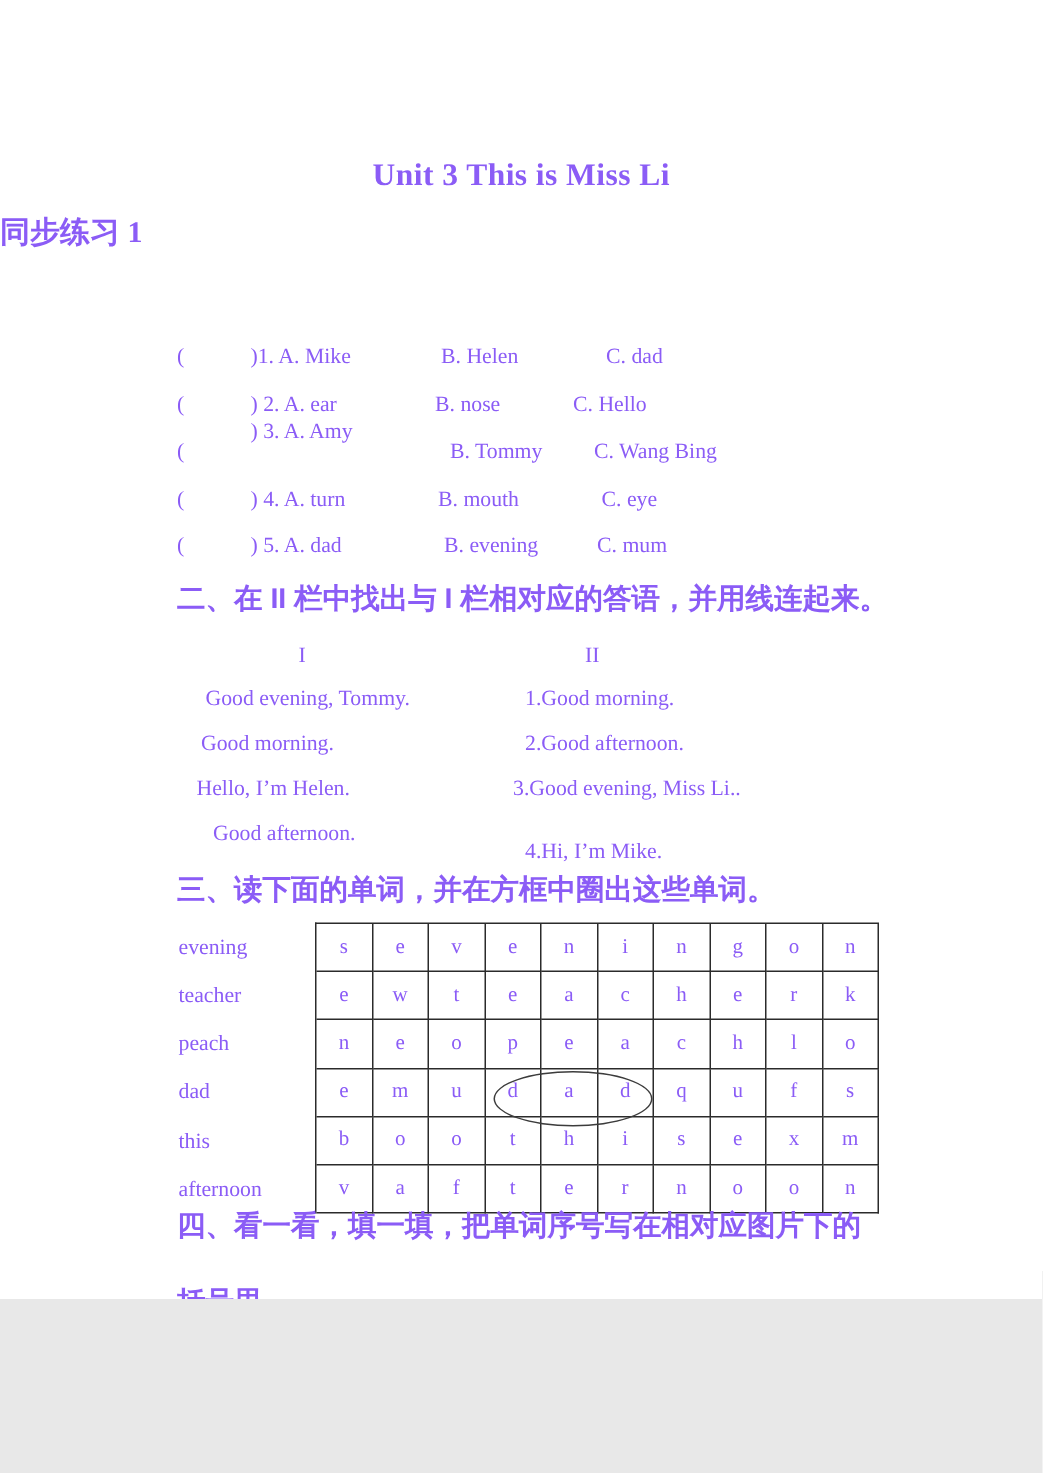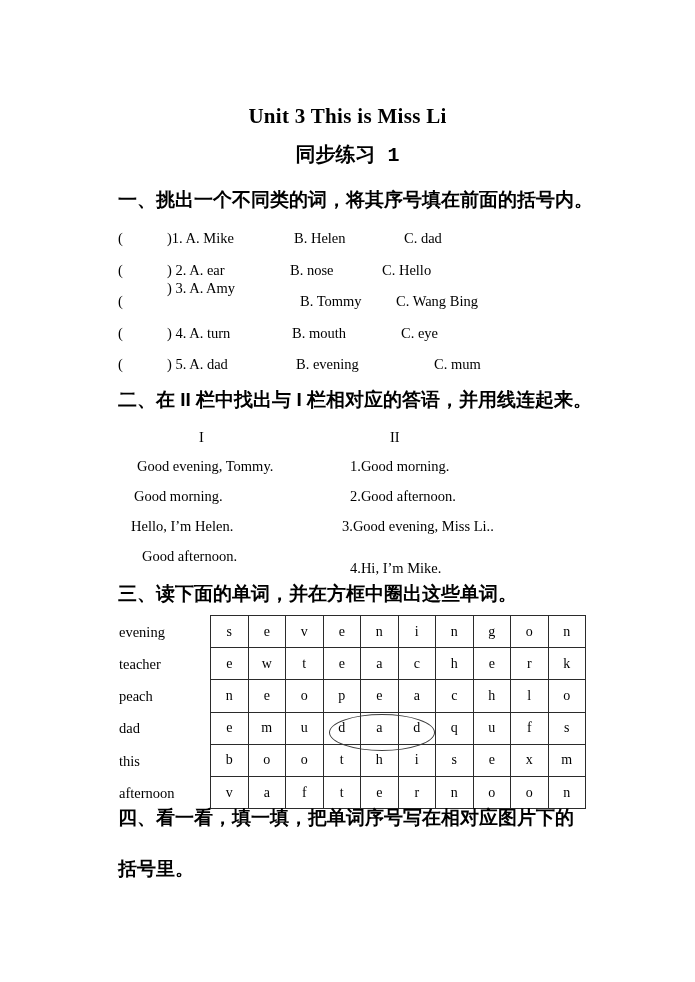--- a/index.html
+++ b/index.html
@@ -1,36 +1,36 @@
 <!DOCTYPE html>
 <html><head>
 <meta charset="utf-8">
 <style>
   html,body{margin:0;padding:0;background:#e8e8e8;}
   .page{
     position:relative;
-    width:695px;height:982px;
+    width:695px;height:866px;
     margin:0 auto;
     background:#ffffff;
-    color:#000000;
+    color:#8b5cf6;
     font-family:"Liberation Serif", serif;
     overflow:hidden;
   }
   .abs{position:absolute;white-space:nowrap;}
   .title{
     top:104px;left:0;width:100%;
     text-align:center;
     font-size:21px;font-weight:bold;
     letter-spacing:0.3px;
   }
   .subtitle{
     top:141px;left:0;width:100%;
-    text-align:center;
+    text-align:left;
     font-size:20px;font-weight:bold;
-    font-family:Liberation Mono, monospace;
+    font-family:Liberation Serif, serif;
   }
   .zh-head{
     left:118px;
     font-size:19px;font-weight:bold;
     font-family:"Liberation Sans", sans-serif;
     line-height:1.2;
   }
   .en{font-size:14.5px;line-height:1.2;}
   .q-open{left:118px;}
   .q-a{left:167px;}
@@ -61,21 +61,20 @@
   }
 </style>
 </head>
 <body>
 
 <div class="page">
 
   <div class="abs title">Unit 3 This is Miss Li</div>
   <div class="abs subtitle">同步练习 1</div>
 
-  <div class="abs zh-head" style="top:189px;">一、挑出一个不同类的词，将其序号填在前面的括号内。</div>
 
   <div>
     <span class="abs en q-open" style="top:230px;">(</span>
     <span class="abs en q-a" style="top:230px;">)1. A. Mike</span>
     <span class="abs en q-b" style="top:230px;left:294px;">B. Helen</span>
     <span class="abs en q-c" style="top:230px;left:404px;">C. dad</span>
   </div>
   <div>
     <span class="abs en q-open" style="top:262px;">(</span>
     <span class="abs en q-a" style="top:262px;">) 2. A. ear</span>
@@ -91,21 +90,21 @@
   <div>
     <span class="abs en q-open" style="top:325px;">(</span>
     <span class="abs en q-a" style="top:325px;">) 4. A. turn</span>
     <span class="abs en q-b" style="top:325px;left:292px;">B. mouth</span>
     <span class="abs en q-c" style="top:325px;left:401px;">C. eye</span>
   </div>
   <div>
     <span class="abs en q-open" style="top:356px;">(</span>
     <span class="abs en q-a" style="top:356px;">) 5. A. dad</span>
     <span class="abs en q-b" style="top:356px;left:296px;">B. evening</span>
-    <span class="abs en q-c" style="top:356px;left:398px;margin-left:36px;">C. mum</span>
+    <span class="abs en q-c" style="top:356px;left:398px;">C. mum</span>
   </div>
 
   <div class="abs zh-head" style="top:389px;">二、在 II 栏中找出与 I 栏相对应的答语，并用线连起来。</div>
 
   <span class="abs col-head" style="top:429px;left:199px;">I</span>
   <span class="abs col-head" style="top:429px;left:390px;">II</span>
 
   <span class="abs en" style="top:458px;left:137px;">Good evening, Tommy.</span>
   <span class="abs en" style="top:458px;left:350px;">1.Good morning.</span>
 

